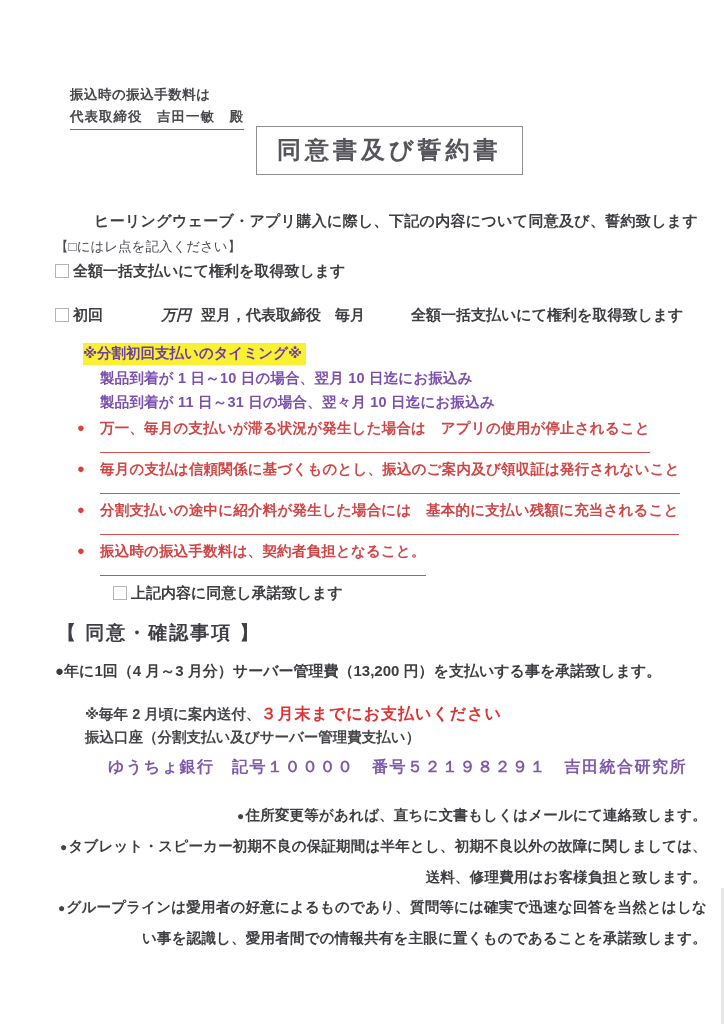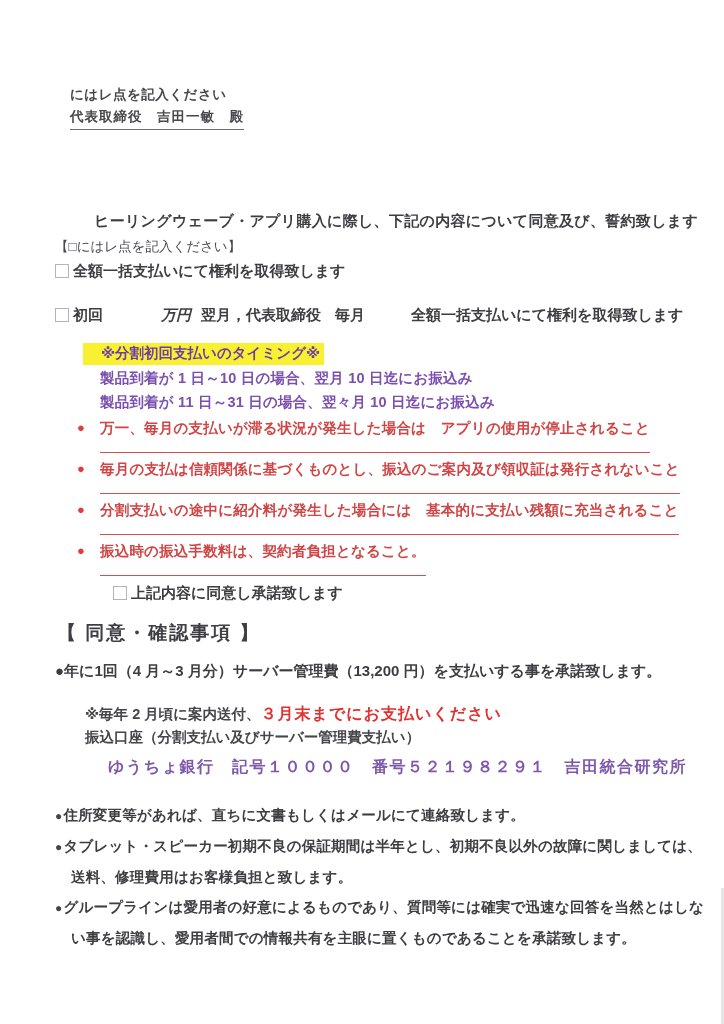--- a/index.html
+++ b/index.html
@@ -26,21 +26,21 @@
   
   .cbx { display:inline-block; width:14px; height:14px; border:1.6px solid #b3b3ba;
     background:#fff; vertical-align:-2px; margin-right:4px; }
   .opt1 { left:55px; top:262px; font-size:15px; font-weight:700; color:#3d3d42; }
   .opt2 { left:55px; top:306px; font-size:15px; font-weight:700; color:#3d3d42; }
   .opt2 .g1 { margin-left:58px;font-style:italic; } .opt2 .g2 { margin-left:10px; font-weight:600; }
   .opt2 .g3 { margin-left:14px; } .opt2 .g4 { margin-left:46px; }
 
   
   .timing-head { left:83px; top:343px; font-size:14.5px; font-weight:700;
-    color:#6b3da6; background:#f9f032; padding:1px 4px 2px 18px; }
+    color:#6b3da6; background:#f9f032; padding:1px 4px 2px 0; }
   .timing-l1 { left:100px; top:369px; }
   .timing-l2 { left:100px; top:393px; }
   .timing-line { font-size:14.5px; font-weight:600; color:#7a4fae; letter-spacing:.2px; }
 
   
   .term { font-size:14.5px; font-weight:600; color:#d04545; letter-spacing:.2px; }
   .term .txt { display:inline-block; border-bottom:1.3px solid #d4504e; padding-bottom:14px; }
   .bullet-r { position:absolute; left:-23px; top:1px; font-size:13px; color:#e03c3c; }
   .t1 { left:100px; top:419px; } .t2 { left:100px; top:460px; }
   .t3 { left:100px; top:501px; } .t4 { left:100px; top:542px; }
@@ -52,33 +52,36 @@
   .fee { left:55px; top:656px; width:658px; font-size:15px; font-weight:600;
     line-height:29px; color:#3d3d42; padding-left:15px; text-indent:-15px; }
   .notice { left:85px; top:704px; font-size:14.5px; font-weight:600; color:#45454a; }
   .notice .red { font-size:16px; font-weight:700; color:#e03030; letter-spacing:1px; }
   .account { left:85px; top:728px; font-size:14.5px; font-weight:600; color:#45454a; }
   .bank { left:108px; top:757px; font-size:16px; font-weight:700; color:#7d58ab; letter-spacing:1.5px; }
 
   
   .notes { left:55px; top:800px; width:652px; }
   .notes p { font-size:14.5px; font-weight:600; color:#3d3d42; line-height:30px;
-    padding-left:16px; text-indent:-16px; letter-spacing:.2px; }
+    padding-left:16px; text-indent:-16px; letter-spacing:.2px;text-align:right; }
   .notes .nb { font-size:12px; margin-right:1px; color:#44444a; }
 
   
   .scan-edge { right:0; top:888px; width:3px; height:136px; background:#cfcfcf; opacity:.55; }
 </style>
 </head>
 <body>
 
 <div class="page">
 
-  <div class="abs company">にはレ点を記入ください</div>
+  <div class="abs company">振込時の振込手数料は</div>
   <div class="abs addressee">代表取締役　吉田一敏　殿</div>
+  <div class="abs title-box">
+    <span class="t">同意書及び誓約書</span>
+  </div>
 
   <div class="abs intro">ヒーリングウェーブ・アプリ購入に際し、下記の内容について同意及び、誓約致します</div>
   <div class="abs cbnote">【□にはレ点を記入ください】</div>
 
   <div class="abs opt1">
     <span class="cbx"></span><span>全額一括支払いにて権利を取得致します</span>
   </div>
   <div class="abs opt2">
     <span class="cbx"></span><span>初回</span><span class="g1">万円</span><span class="g2">翌月，代表取締役</span><span class="g3">毎月</span><span class="g4">全額一括支払いにて権利を取得致します</span>
   </div>

